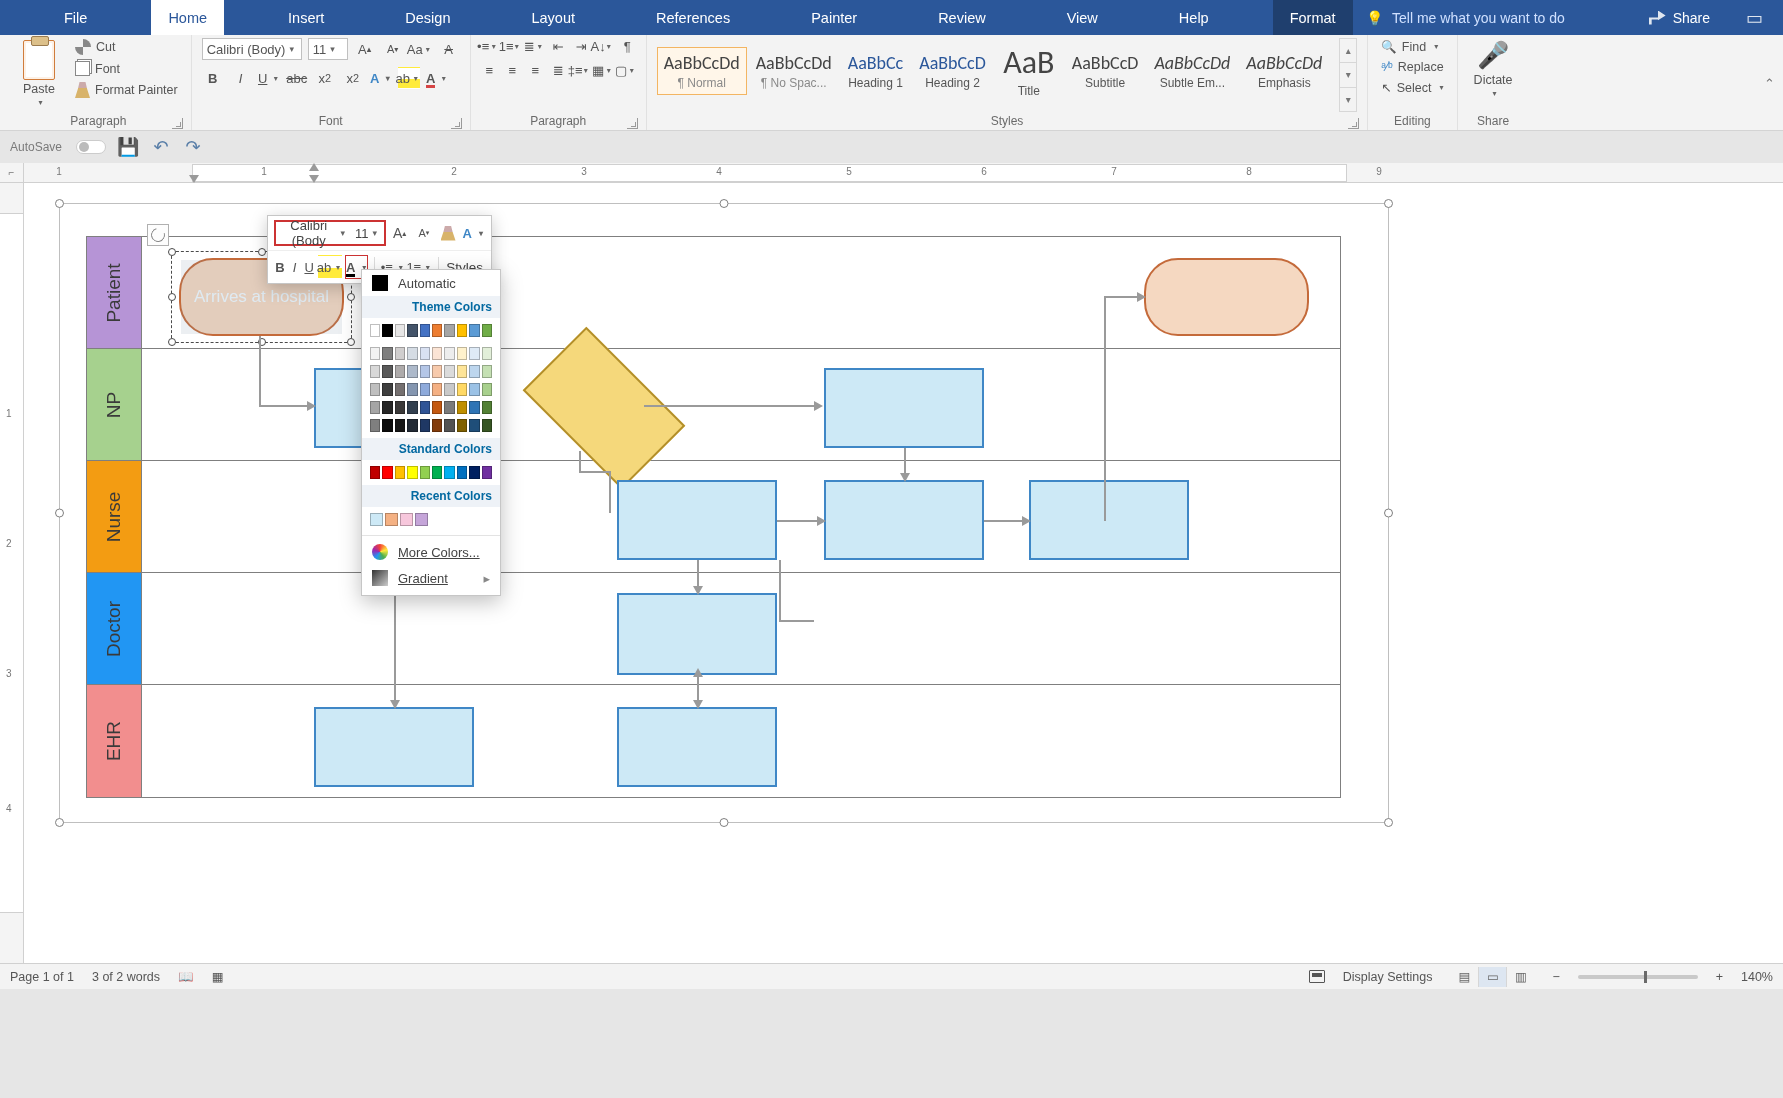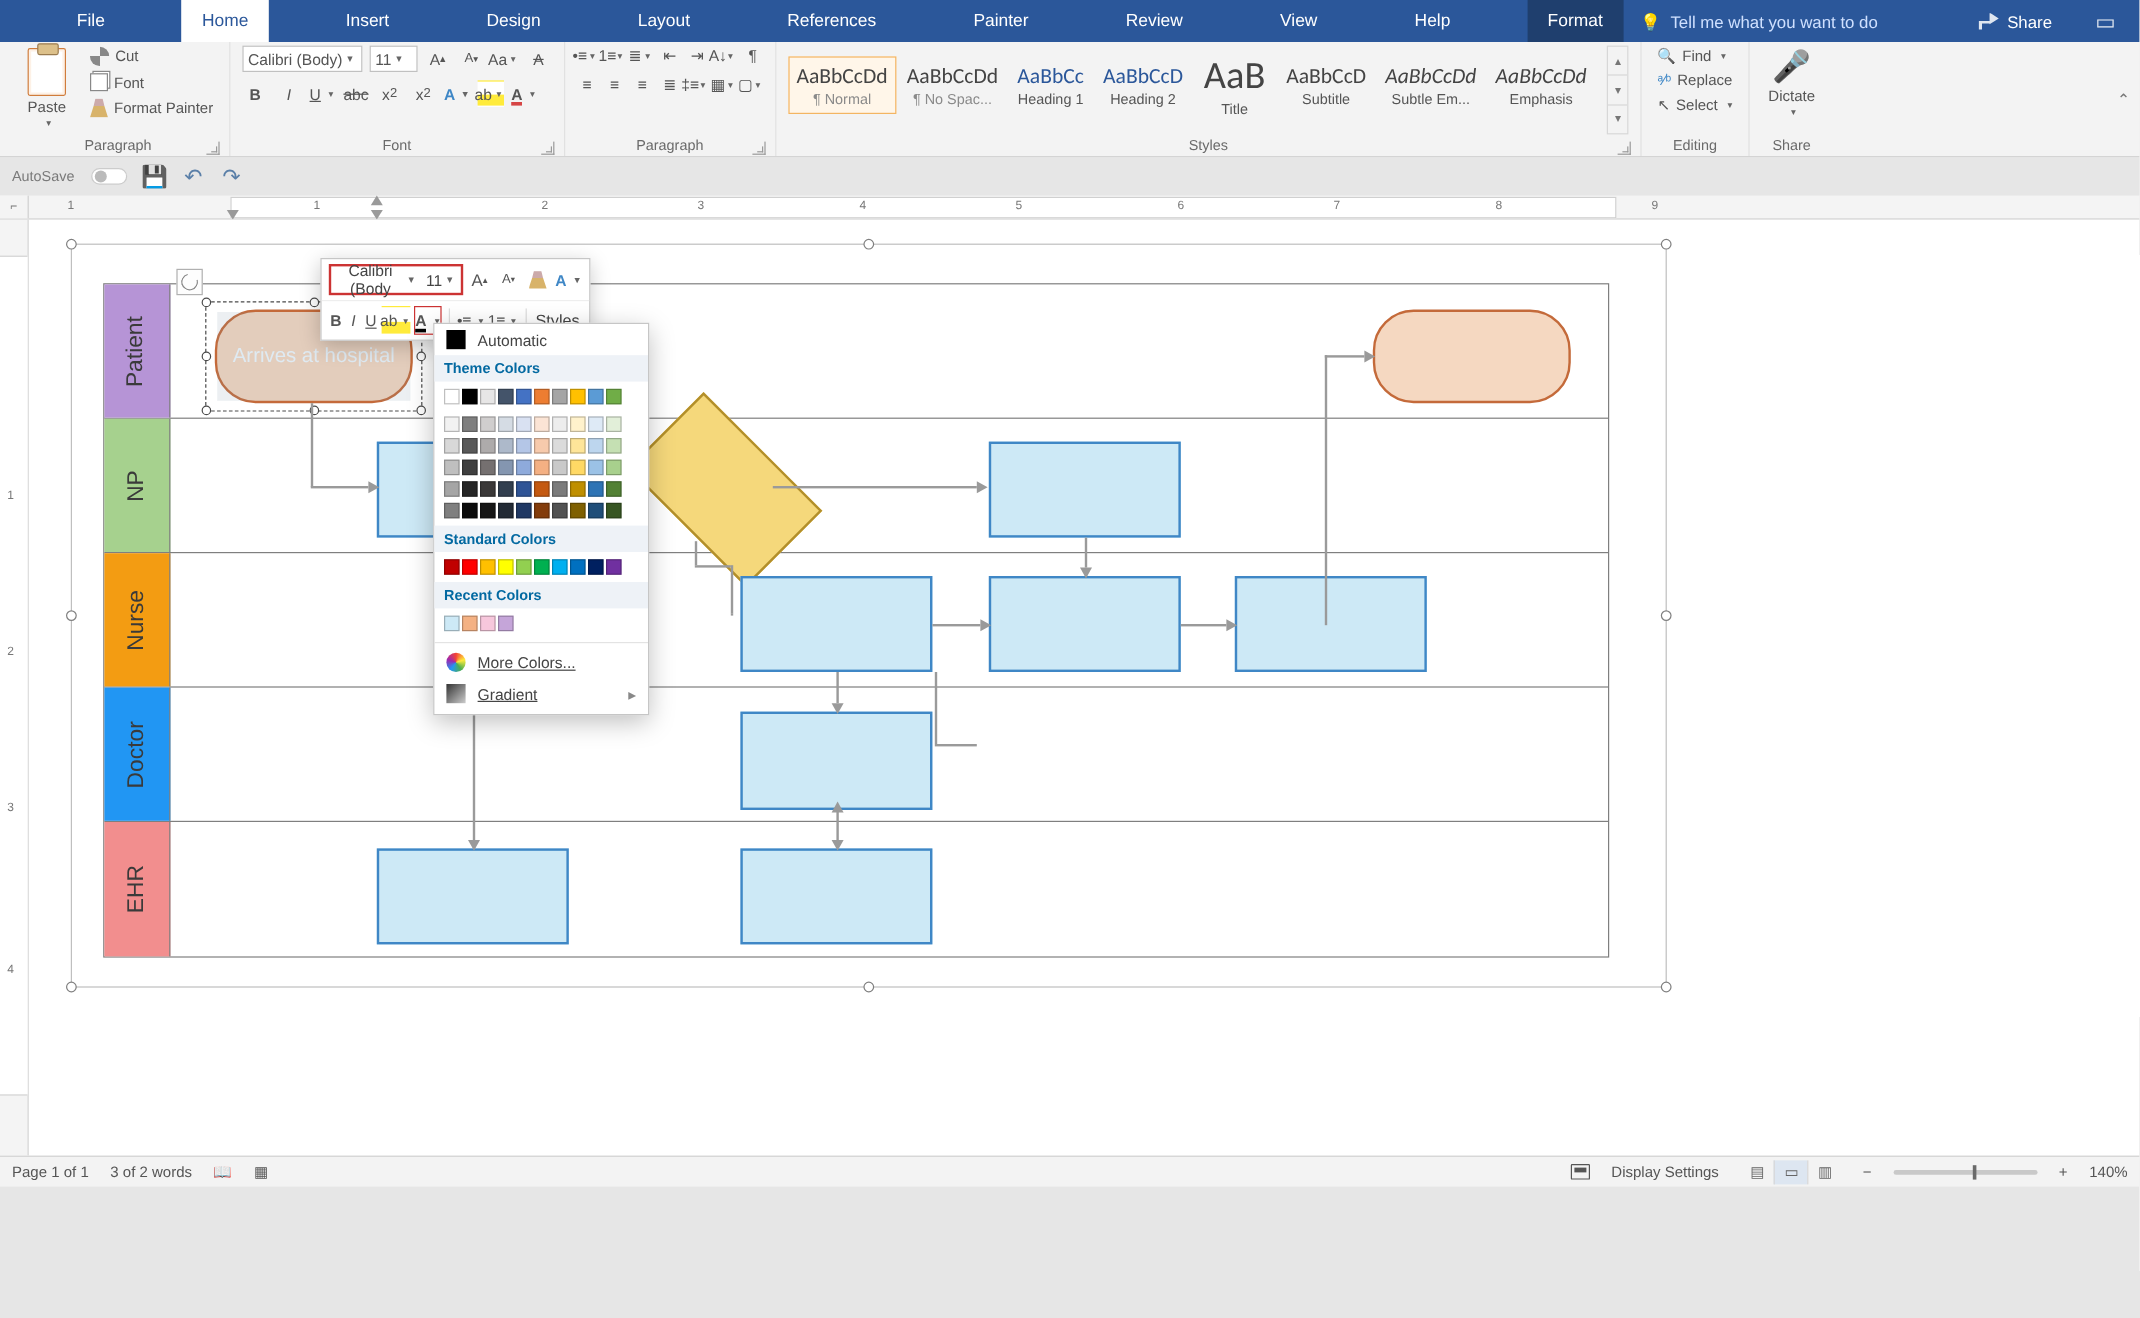--- a/index.html
+++ b/index.html
@@ -114,21 +114,21 @@
 
   .floatbar{position:absolute;background:#fff;border:1px solid #c6c6c6;box-shadow:0 4px 16px rgba(0,0,0,.22);font-size:13.5px;}
   .floatbar .r{display:flex;align-items:center;padding:4px 6px;gap:3px;}
   .floatbar .sep{width:1px;height:20px;background:#ddd;margin:0 3px;}
   .floatbar .microbtn{width:24px;height:24px;}
   .hot{border:1px solid #c33 !important;background:#fff !important;}
   .hotwrap{border:2px solid #c33;display:inline-flex;padding:1px;gap:2px;}
   .sq{width:13px;height:13px;display:inline-block;border:1px solid rgba(0,0,0,.25);}
   .swatchrow{display:flex;gap:2px;padding:2px 0;}
 
-  .dropdown-panel{position:absolute;background:#fff;border:1px solid #c6c6c6;box-shadow:0 6px 20px rgba(0,0,0,.25);width:180px;padding-bottom:4px;font-size:13px;}
+  .dropdown-panel{position:absolute;background:#fff;border:1px solid #c6c6c6;box-shadow:0 6px 20px rgba(0,0,0,.25);width:140px;padding-bottom:4px;font-size:13px;text-align:right;}
   .dropdown-panel .hdr{background:#eef2f7;color:#0369a1;font-weight:600;font-size:12px;padding:4px 8px;}
   .dropdown-panel .item{display:flex;align-items:center;gap:10px;padding:5px 10px;}
   .dropdown-panel .grid{padding:4px 8px;display:flex;flex-direction:column;gap:1px;}
   .morecolor-icon{width:16px;height:16px;background:conic-gradient(#f44336,#ffeb3b,#4caf50,#2196f3,#9c27b0,#f44336);border-radius:50%;}
   .grad-icon{width:16px;height:16px;background:linear-gradient(135deg,#333,#ccc);}
   .auto-sq{width:16px;height:16px;background:#000;}
 
   
   .statusbar{height:26px;background:#f3f3f3;border-top:1px solid #d0d0d0;display:flex;align-items:center;padding:0 10px;font-size:12.5px;color:#555;gap:18px;}
   .statusbar .spacer{flex:1;}

